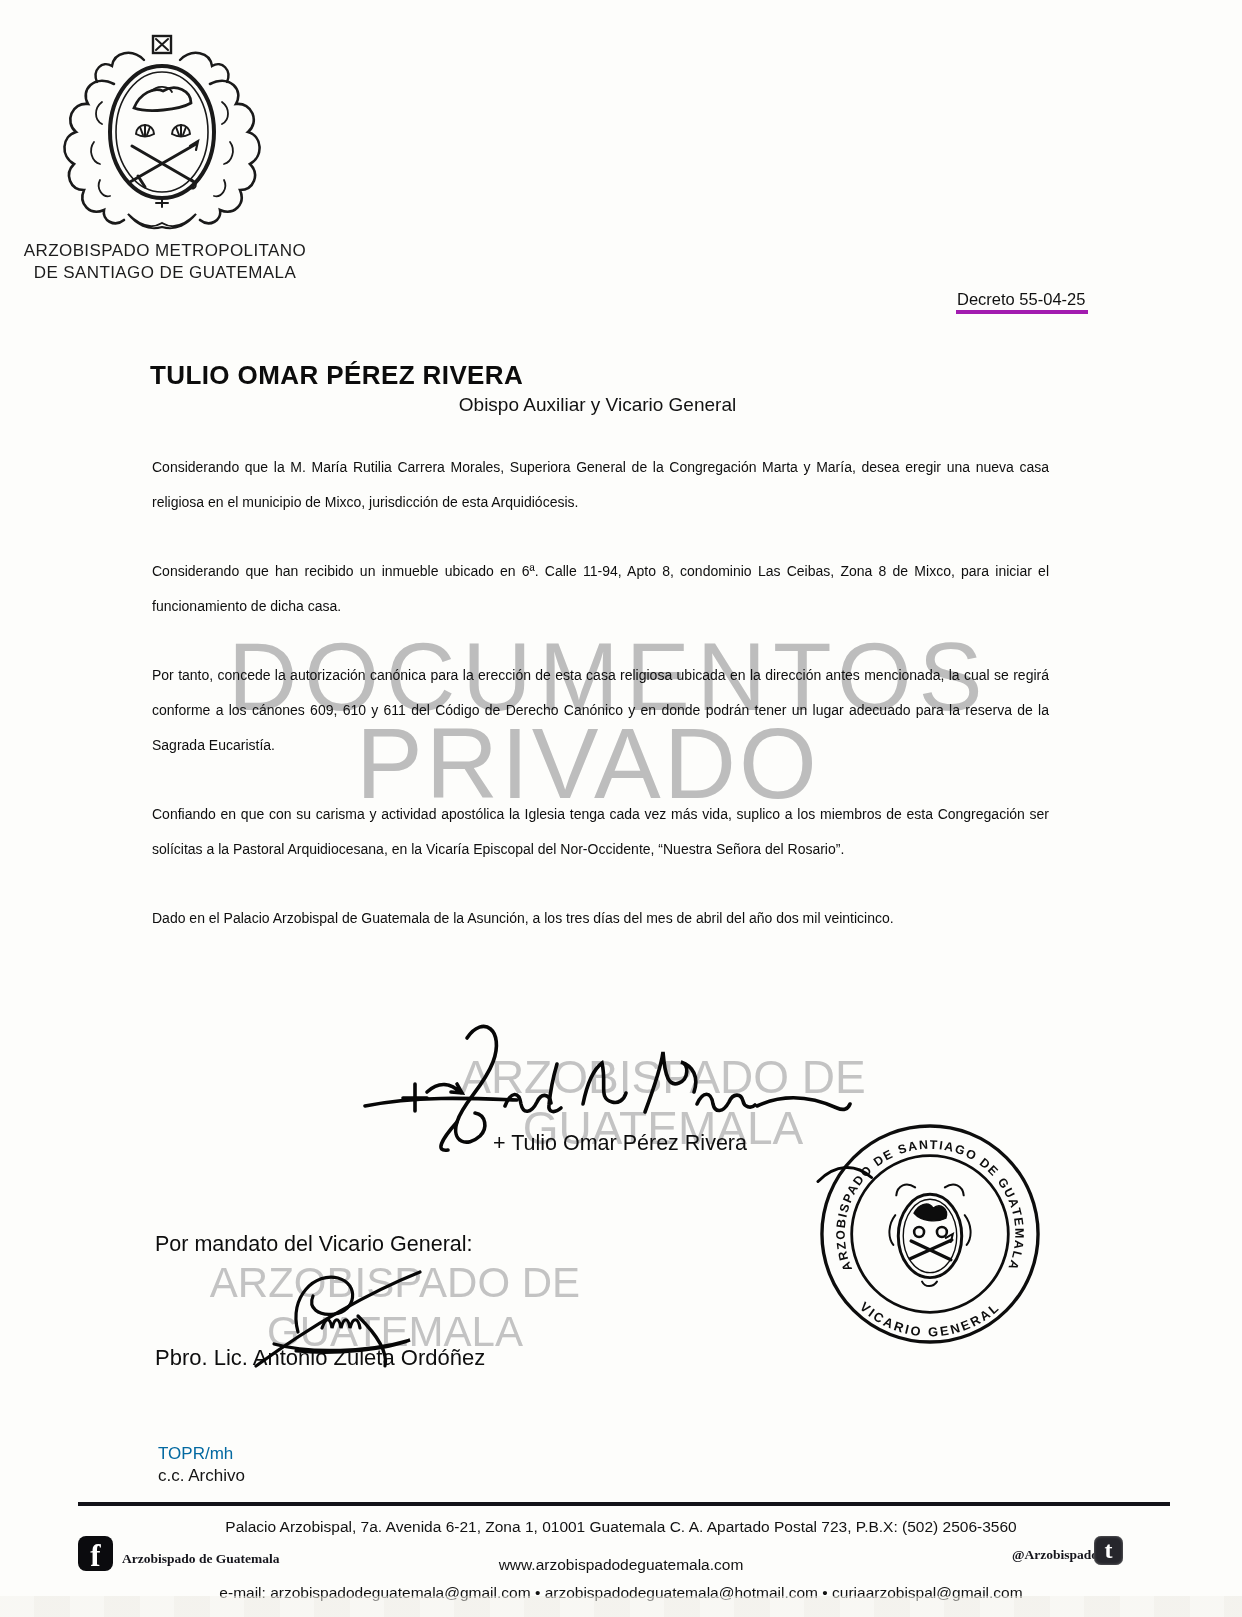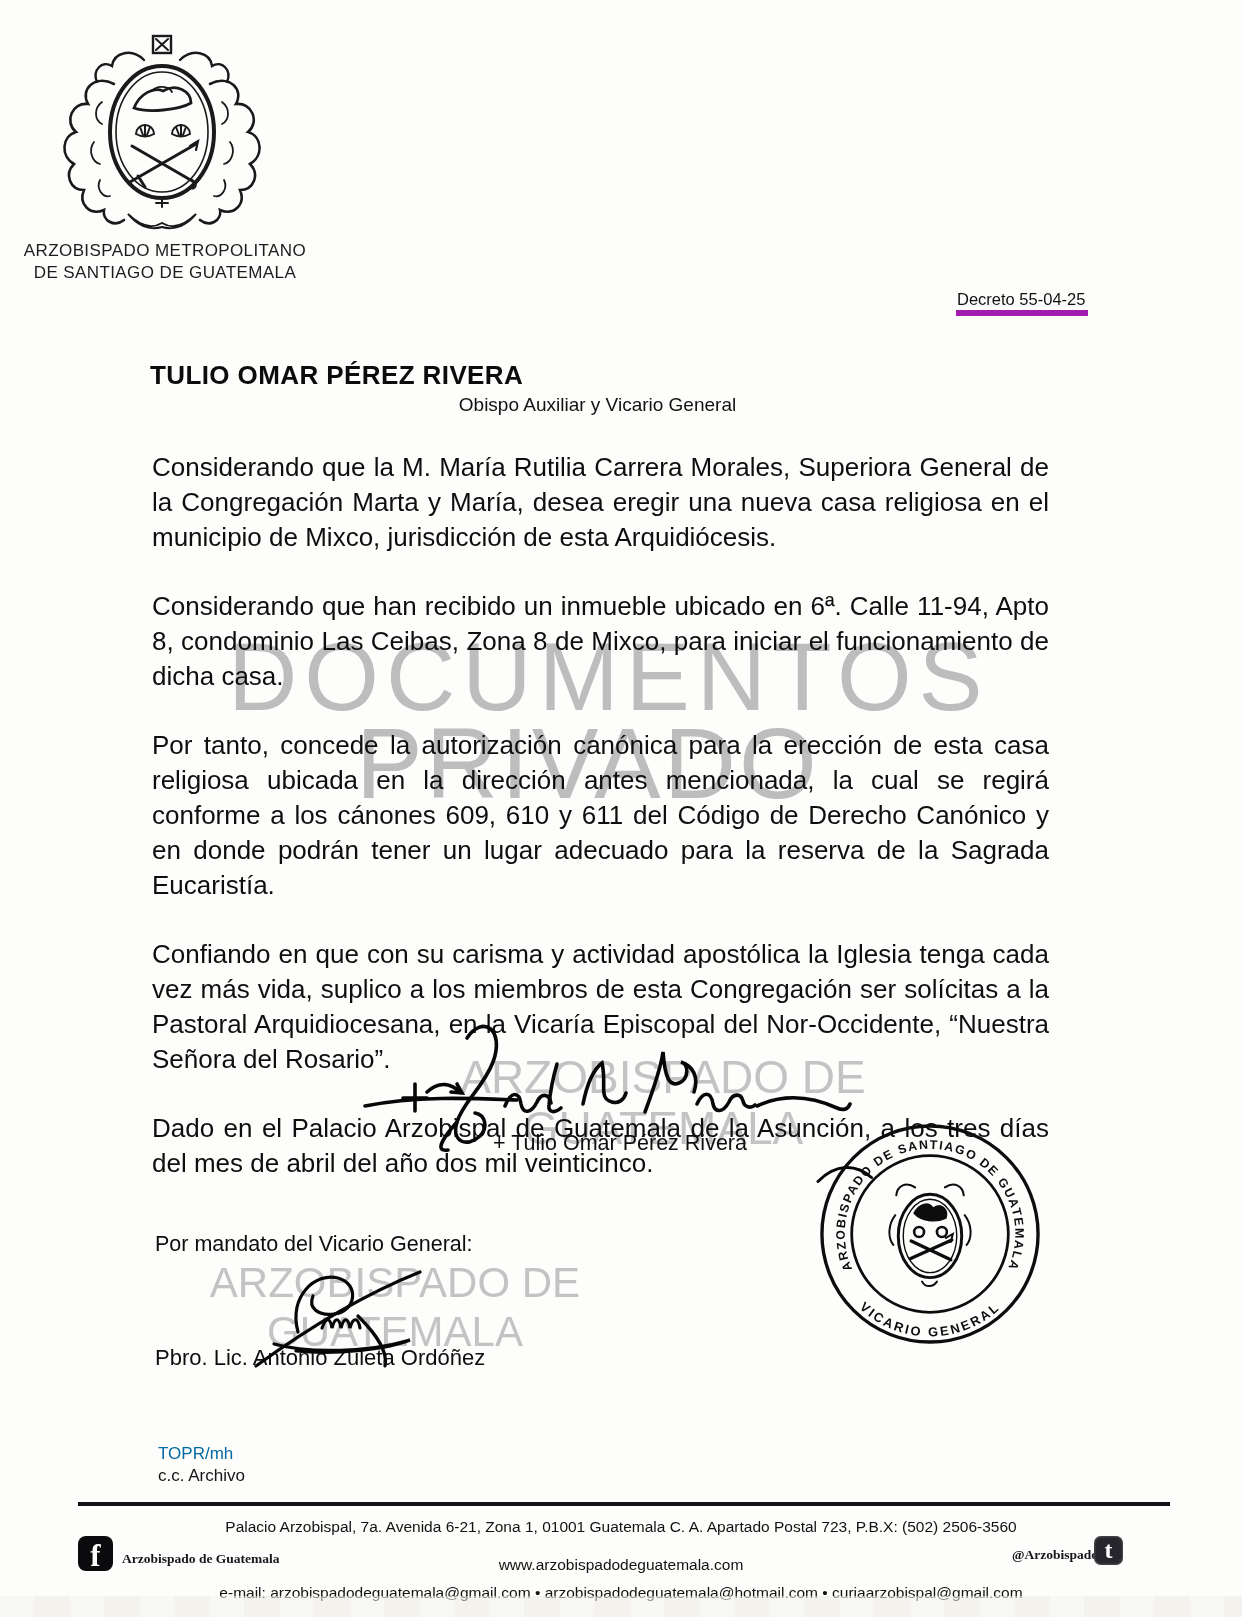--- a/index.html
+++ b/index.html
@@ -8,29 +8,29 @@
     background:#fdfdfb;overflow:hidden;
     font-family:"Liberation Sans",sans-serif;color:#111;
   }
   .abs{position:absolute;}
   
   #emblem{left:52px;top:30px;width:220px;height:210px;}
   #org-name{left:10px;top:240px;width:310px;text-align:center;
     font-size:17px;line-height:22px;letter-spacing:.4px;color:#1c1c1c;}
   
   #decree-number{left:956px;top:290px;font-size:16.5px;
-    border-bottom:6px solid #a21caf;padding:0 3px 1px 1px;color:#101010;}
+    border-bottom:4px solid #a21caf;padding:0 3px 1px 1px;color:#101010;}
   
   #author-name{left:150px;top:360px;width:895px;text-align:left;
     font-size:26px;font-weight:bold;letter-spacing:.4px;color:#0c0c0c;}
   #author-title{left:150px;top:394px;width:895px;text-align:center;
     font-size:19px;color:#121212;}
   
   #body-text{left:152px;top:450px;width:897px;z-index:3;}
-  #body-text p{margin:0 0 34px 0;font-size:26px;line-height:35px;
+  #body-text p{margin:0 0 34px 0;font-size:14px;line-height:35px;
     text-align:justify;color:#0e0e0e;}
   
   .wm{color:#bdbdbd;font-weight:400;z-index:1;white-space:nowrap;}
   #wm-documentos{left:228px;top:622px;font-size:96px;letter-spacing:7px;}
   #wm-privado{left:356px;top:706px;font-size:100px;letter-spacing:3px;}
   .wm-stamp{color:#c3c3c3;text-align:center;z-index:1;}
   #wm-arz1{left:448px;top:1052px;width:430px;font-size:46px;line-height:51px;}
   #wm-arz2{left:135px;top:1258px;width:520px;font-size:42px;line-height:49px;}
   
   #bishop-signature{left:345px;top:1018px;width:510px;height:138px;z-index:5;}

